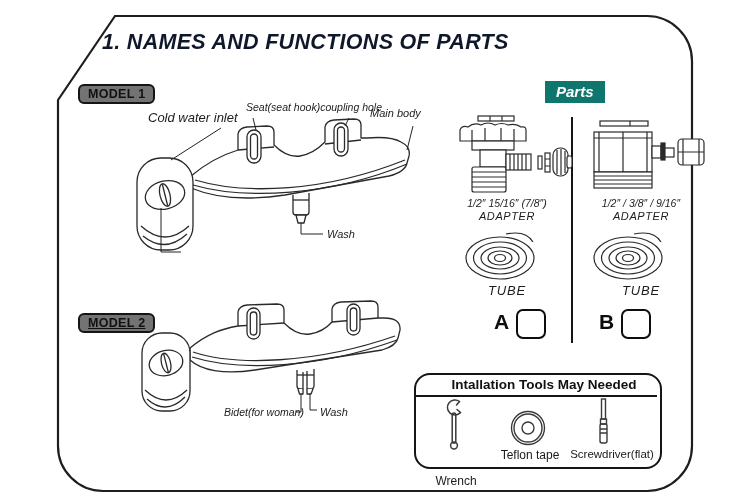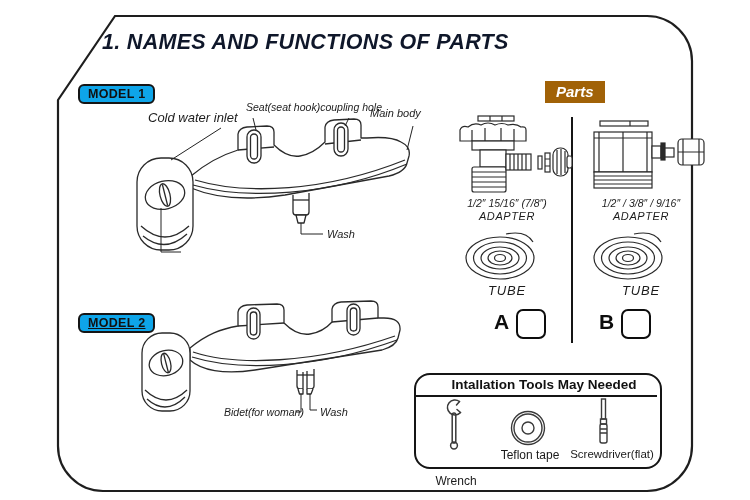--- a/index.html
+++ b/index.html
@@ -2,22 +2,22 @@
 <html><head>
 <meta charset="utf-8">
 <style>
   html,body{margin:0;padding:0;background:#ffffff;}
   .page{position:relative;width:750px;height:500px;background:#ffffff;overflow:hidden;
         font-family:"Liberation Sans", sans-serif;color:#111;}
   .lbl{position:absolute;font-style:italic;color:#1c1c1c;white-space:nowrap;}
   .title{position:absolute;left:102px;top:30px;font-size:21.5px;font-weight:bold;font-style:italic;
          letter-spacing:0.3px;color:#0f172a;}
   .model-badge{position:absolute;border:2px solid #151515;border-radius:6px;padding:1px 8px;
-         font-size:12.5px;font-weight:bold;letter-spacing:0.3px;background:#0ea5e9;color:#111;}
-  .parts-badge{position:absolute;left:545px;top:81px;background:#a16207;color:#fff;
+         font-size:12.5px;font-weight:bold;letter-spacing:0.3px;background:#737373;color:#111;}
+  .parts-badge{position:absolute;left:545px;top:81px;background:#0f766e;color:#fff;
          font-size:15px;font-weight:bold;font-style:italic;padding:2px 11px 3px 11px;}
   .divider-v{position:absolute;left:571px;top:117px;width:2px;height:226px;background:#151515;}
   .center{text-align:center;}
   .adapter-size{position:absolute;font-size:10.5px;font-style:italic;color:#1c1c1c;}
   .adapter-word{position:absolute;font-size:11px;font-style:italic;letter-spacing:0.6px;color:#1c1c1c;}
   .tube-word{position:absolute;font-size:13px;font-style:italic;letter-spacing:0.8px;color:#1c1c1c;}
   .opt-letter{position:absolute;font-size:21px;font-weight:bold;color:#0d0d0d;}
   .opt-box{position:absolute;width:26px;height:26px;border:2.5px solid #0d0d0d;border-radius:7px;background:#fff;}
   .tools-box{position:absolute;left:414px;top:373px;width:244px;height:92px;border:2px solid #151515;
          border-radius:16px;background:#fff;}

